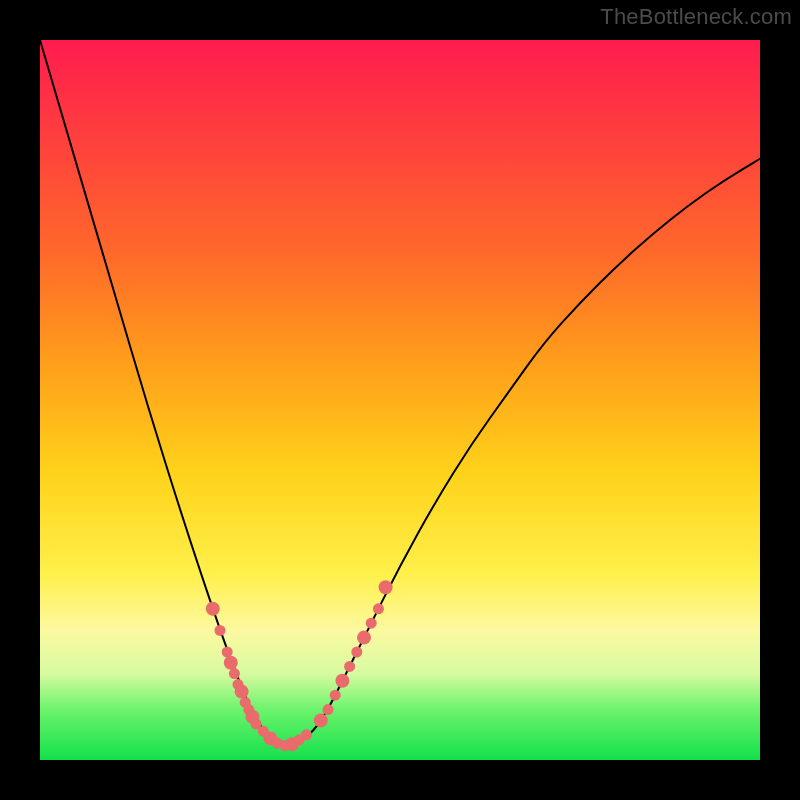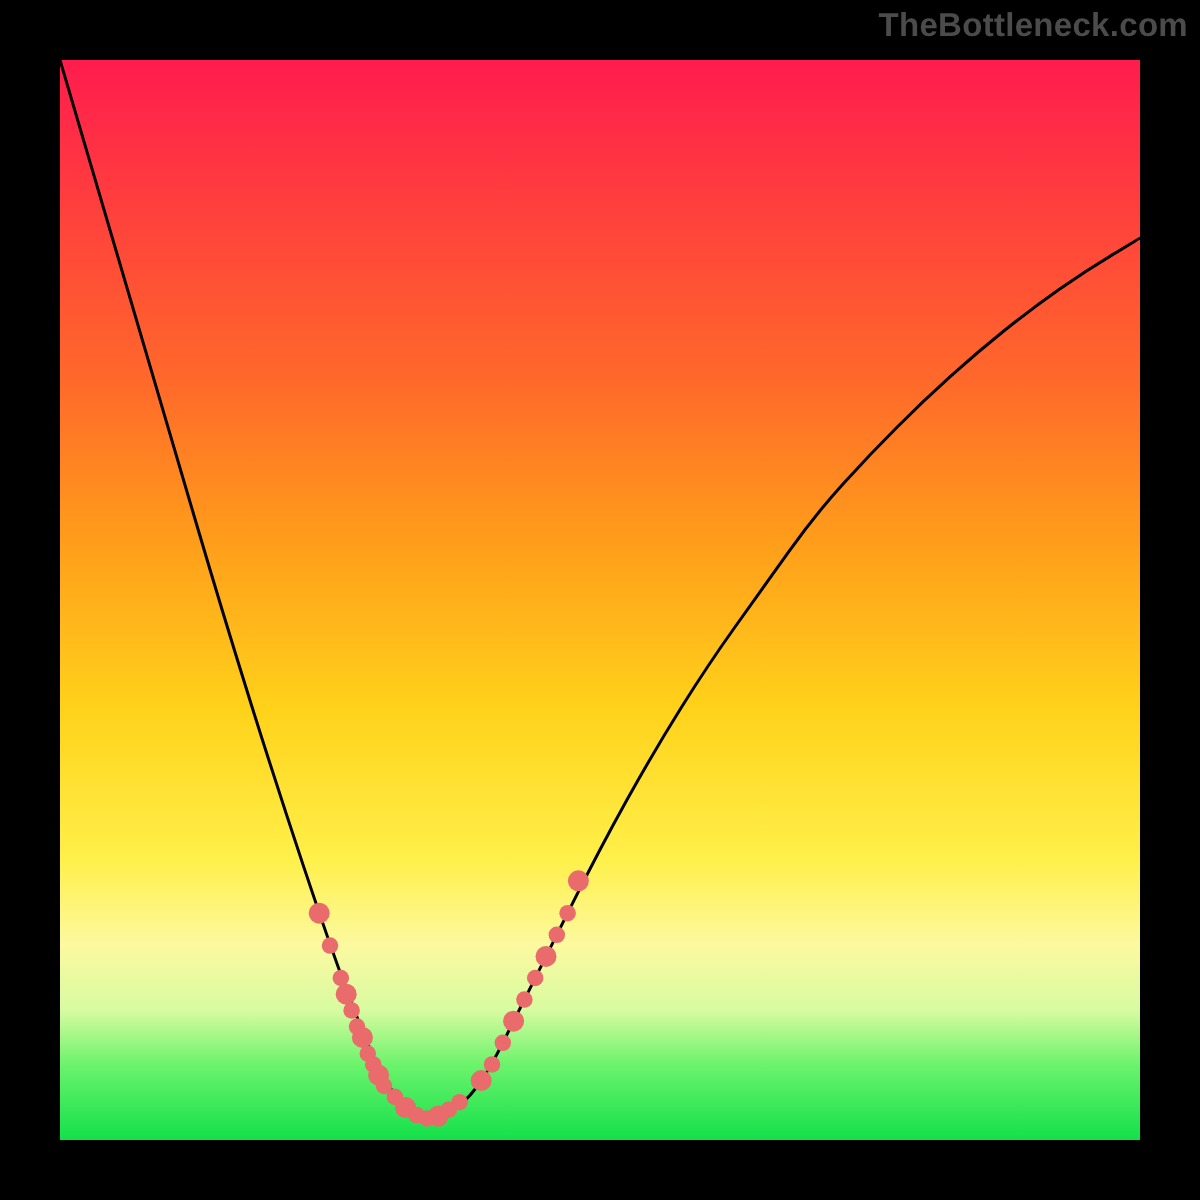--- a/index.html
+++ b/index.html
@@ -16,21 +16,21 @@
     width: 800px;
     height: 800px;
     background: #000;
   }
   .watermark {
     position: absolute;
     top: 4px;
     right: 8px;
     color: #4b4b4b;
     font-size: 22px;
-    font-weight: 700;
+    font-weight: 400;
     letter-spacing: 0.2px;
     z-index: 20;
     margin-left: 32px;
   }
   .plot-area {
     position: absolute;
     left: 40px;
     top: 40px;
     width: 720px;
     height: 720px;

